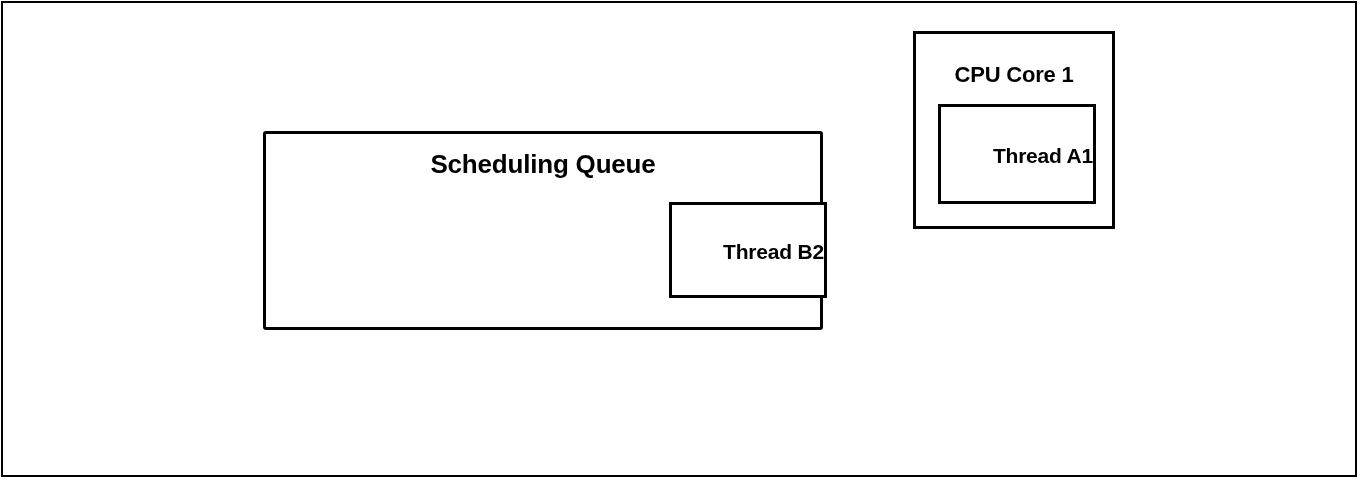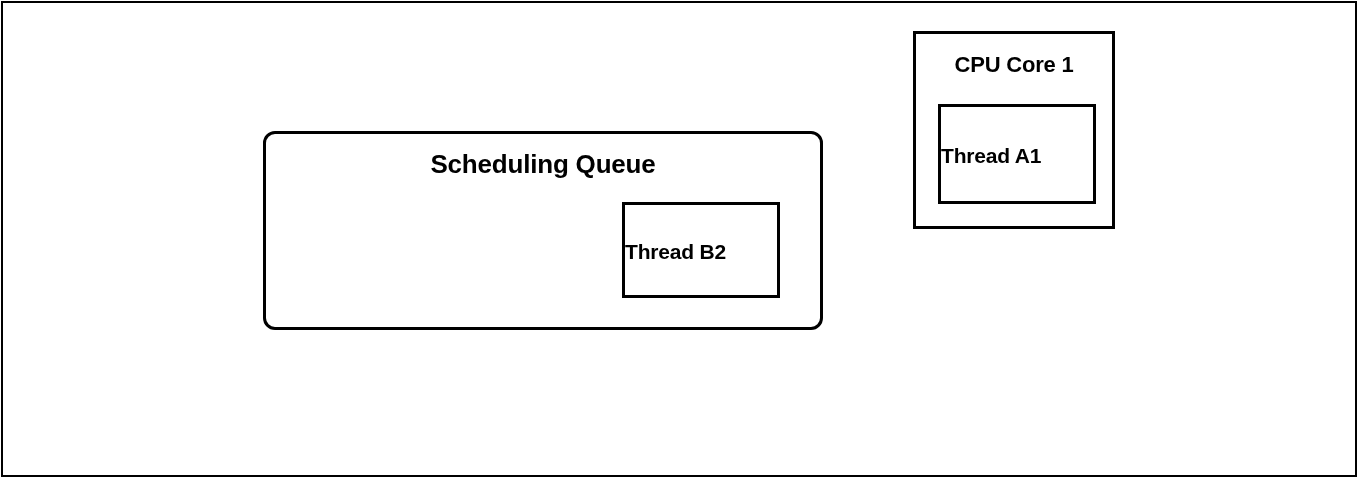--- a/index.html
+++ b/index.html
@@ -35,21 +35,21 @@
 
   
   .scheduling-queue {
     position: absolute;
     left: 260px;
     top: 128px;
     width: 560px;
     height: 199px;
     box-sizing: border-box;
     border: 3px solid #000000;
-    border-radius: 12px;
+    border-radius: 3px;
     background: #ffffff;
   }
   .scheduling-queue-title {
     position: absolute;
     left: 0;
     top: 14px;
     width: 100%;
     text-align: center;
     font-size: 26px;
     font-weight: bold;
@@ -62,31 +62,31 @@
   .thread-box {
     position: absolute;
     box-sizing: border-box;
     border: 3px solid #000000;
     background: #ffffff;
   }
   .thread-label {
     position: absolute;
     left: 0;
     width: 100%;
-    text-align: left;
+    text-align: right;
     font-size: 21px;
     font-weight: bold;
     color: #000000;
     letter-spacing: -0.2px;
     line-height: 26px;
   }
 
   
   .thread-b2 {
-    left: 356px;  
+    left: 403px;  
     top: 68px;    
     width: 158px;
     height: 96px;
   }
   .thread-b2 .thread-label { top: 34px; }
 
   
   .cpu-core {
     position: absolute;
     box-sizing: border-box;
@@ -96,20 +96,21 @@
   .cpu-core-title {
     position: absolute;
     left: 0;
     width: 100%;
     text-align: center;
     font-size: 22px;
     font-weight: bold;
     color: #000000;
     letter-spacing: -0.2px;
     line-height: 28px;
+    margin-top: 10px;
   }
 
   .cpu-core-1 {
     left: 910px;
     top: 28px;
     width: 202px;
     height: 198px;
   }
   .cpu-core-1 .cpu-core-title { top: 17px; }
   .thread-a1 {

